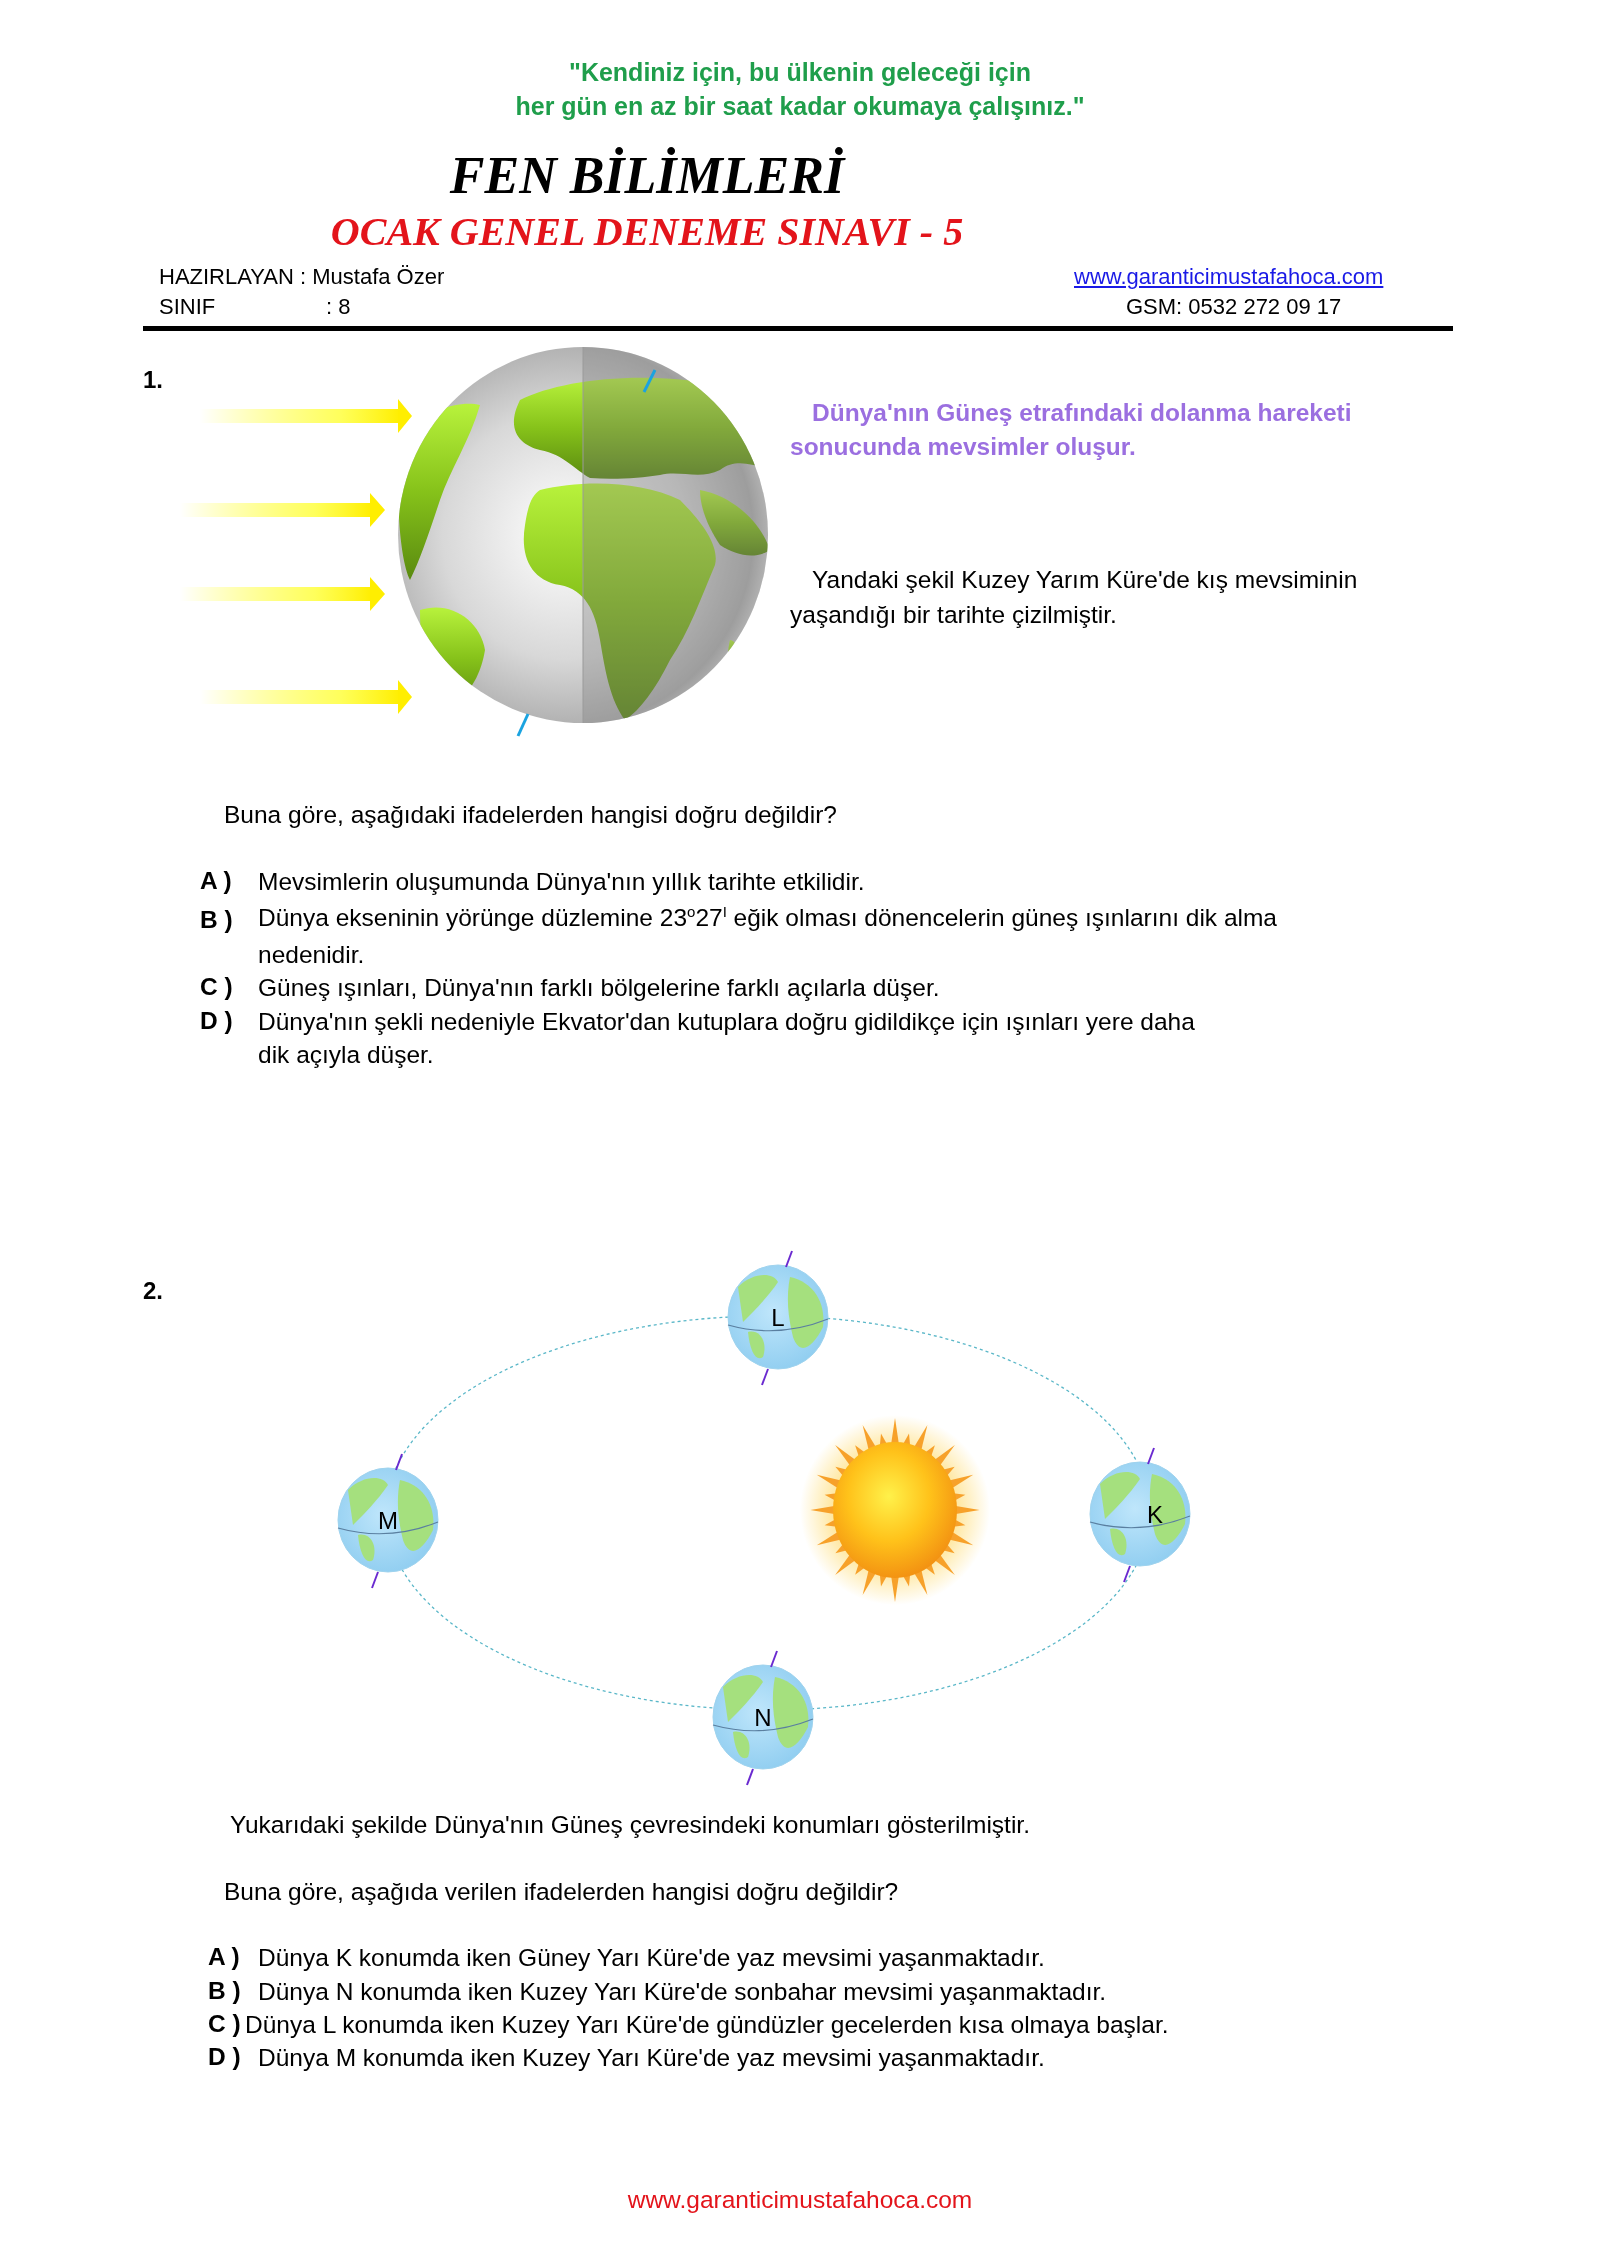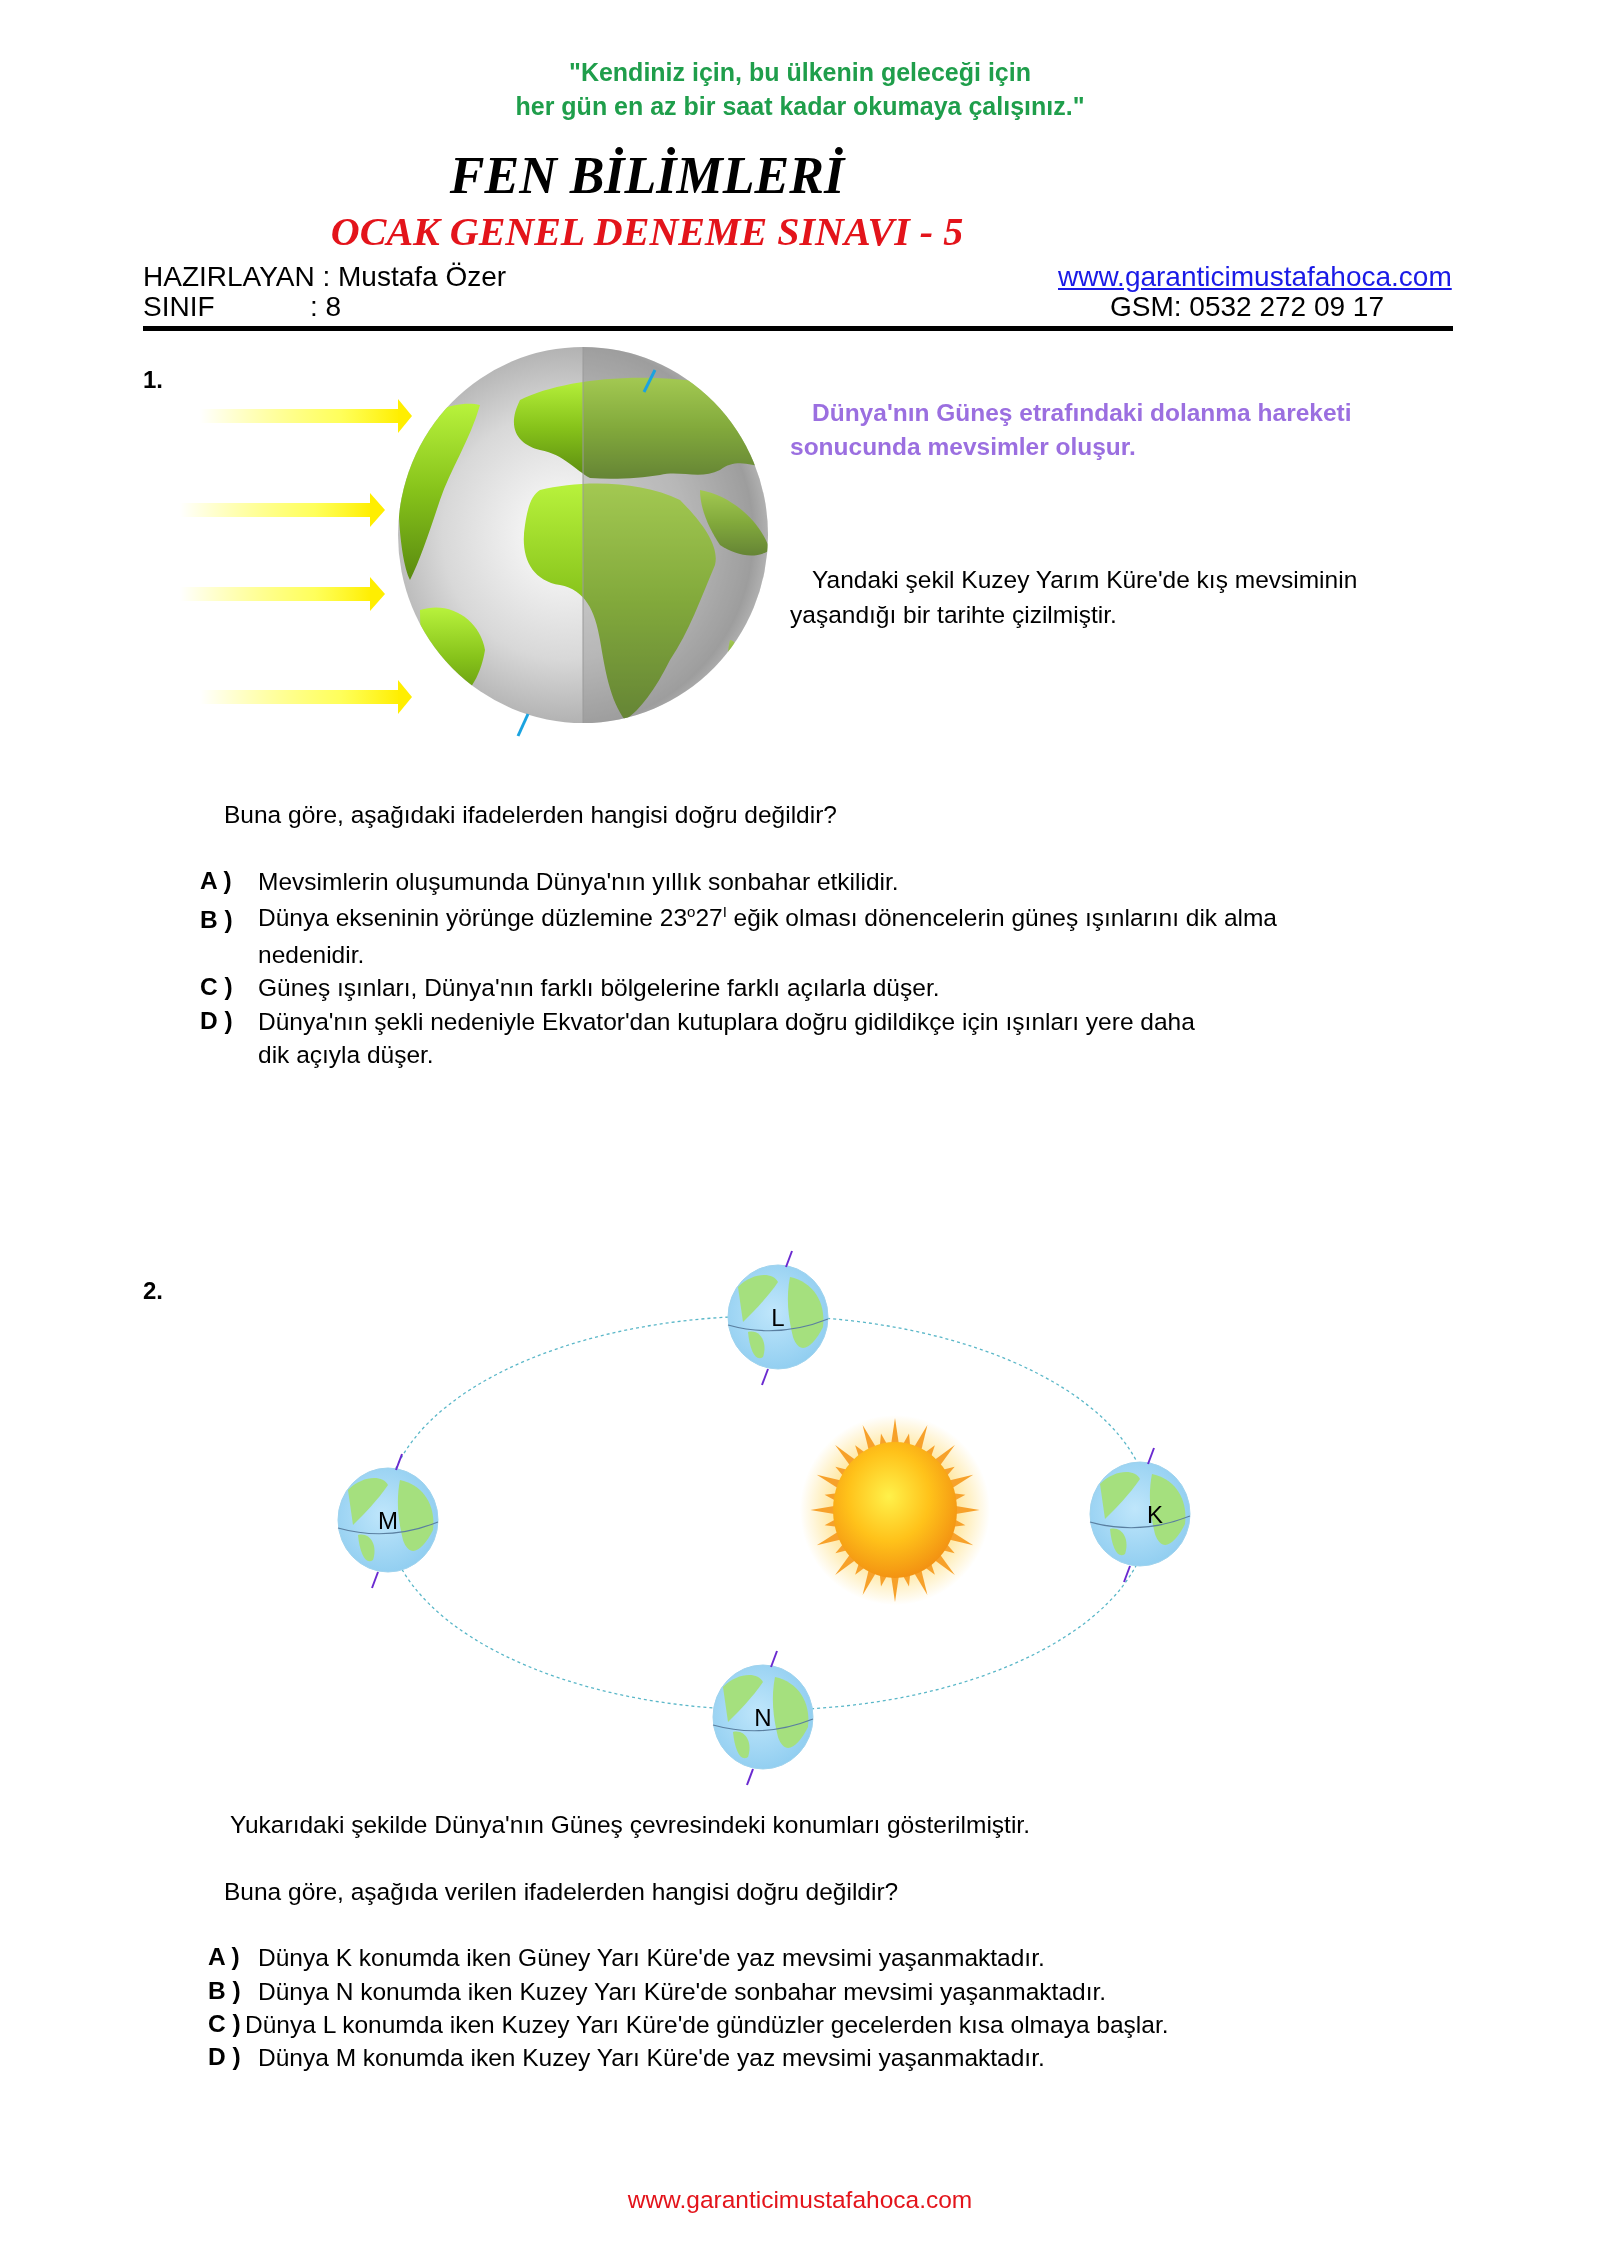--- a/index.html
+++ b/index.html
@@ -4,21 +4,21 @@
 <style>
   html, body { margin:0; padding:0; background:#ffffff; }
   body { width:1600px; height:2262px; position:relative; overflow:hidden;
          font-family:"Liberation Sans", sans-serif; color:#000; }
   .abs { position:absolute; }
   .quote { left:0; width:1600px; text-align:center; color:#1f9e4b; font-weight:bold; font-size:25px; }
   .title { left:0; width:1294px; text-align:center; font-family:"Liberation Serif", serif;
            font-weight:bold; font-style:italic; }
   .t1 { top:146px; font-size:52px; color:#000; }
   .t2 { top:208px; font-size:40px; color:#e3141b; }
-  .meta { font-size:28px; line-height:30px; }
+  .meta { font-size:22px; line-height:30px;margin-left:16px; }
   .link { color:#1a1ae6; text-decoration:underline; }
   .rule { left:143px; width:1310px; top:326px; height:5px; background:#000; }
   .qnum { font-weight:bold; font-size:24px; }
   .txt { font-size:24.5px; line-height:30px; white-space:nowrap; }
   .purple { color:#9b6fe0;font-weight:bold; }
   .opt-letter { font-weight:bold; font-size:24.5px; }
   .footer { left:0; width:1600px; text-align:center; color:#e3141b; font-size:24.5px; }
   sup { font-size:15px; line-height:0; }
   svg { position:absolute; overflow:visible; }
 </style>
@@ -106,21 +106,21 @@
 
 <div class="abs txt purple" style="left:812px; top:398px;">Dünya'nın Güneş etrafındaki dolanma hareketi</div>
 <div class="abs txt purple" style="left:790px; top:432px;">sonucunda mevsimler oluşur.</div>
 <div class="abs txt" style="left:812px; top:565px;">Yandaki şekil Kuzey Yarım Küre'de kış mevsiminin</div>
 <div class="abs txt" style="left:790px; top:600px;">yaşandığı bir tarihte çizilmiştir.</div>
 
 <div class="abs txt" style="left:224px; top:800px;">Buna göre, aşağıdaki ifadelerden hangisi doğru değildir?</div>
 
 <div>
   <div class="abs opt-letter" style="left:200px; top:867px;">A )</div>
-  <div class="abs txt" style="left:258px; top:867px;">Mevsimlerin oluşumunda Dünya'nın yıllık sonbahar etkilidir.</div>
+  <div class="abs txt" style="left:258px; top:867px;">Mevsimlerin oluşumunda Dünya'nın yıllık tarihte etkilidir.</div>
 
   <div class="abs opt-letter" style="left:200px; top:906px;">B )</div>
   <div class="abs txt" style="left:258px; top:903px;"><span>Dünya ekseninin yörünge düzlemine 23</span><sup>o</sup><span>27</span><sup>I</sup><span> eğik olması dönencelerin güneş ışınlarını dik alma</span></div>
   <div class="abs txt" style="left:258px; top:940px;">nedenidir.</div>
 
   <div class="abs opt-letter" style="left:200px; top:973px;">C )</div>
   <div class="abs txt" style="left:258px; top:973px;">Güneş ışınları, Dünya'nın farklı bölgelerine farklı açılarla düşer.</div>
 
   <div class="abs opt-letter" style="left:200px; top:1007px;">D )</div>
   <div class="abs txt" style="left:258px; top:1007px;">Dünya'nın şekli nedeniyle Ekvator'dan kutuplara doğru gidildikçe için ışınları yere daha</div>

